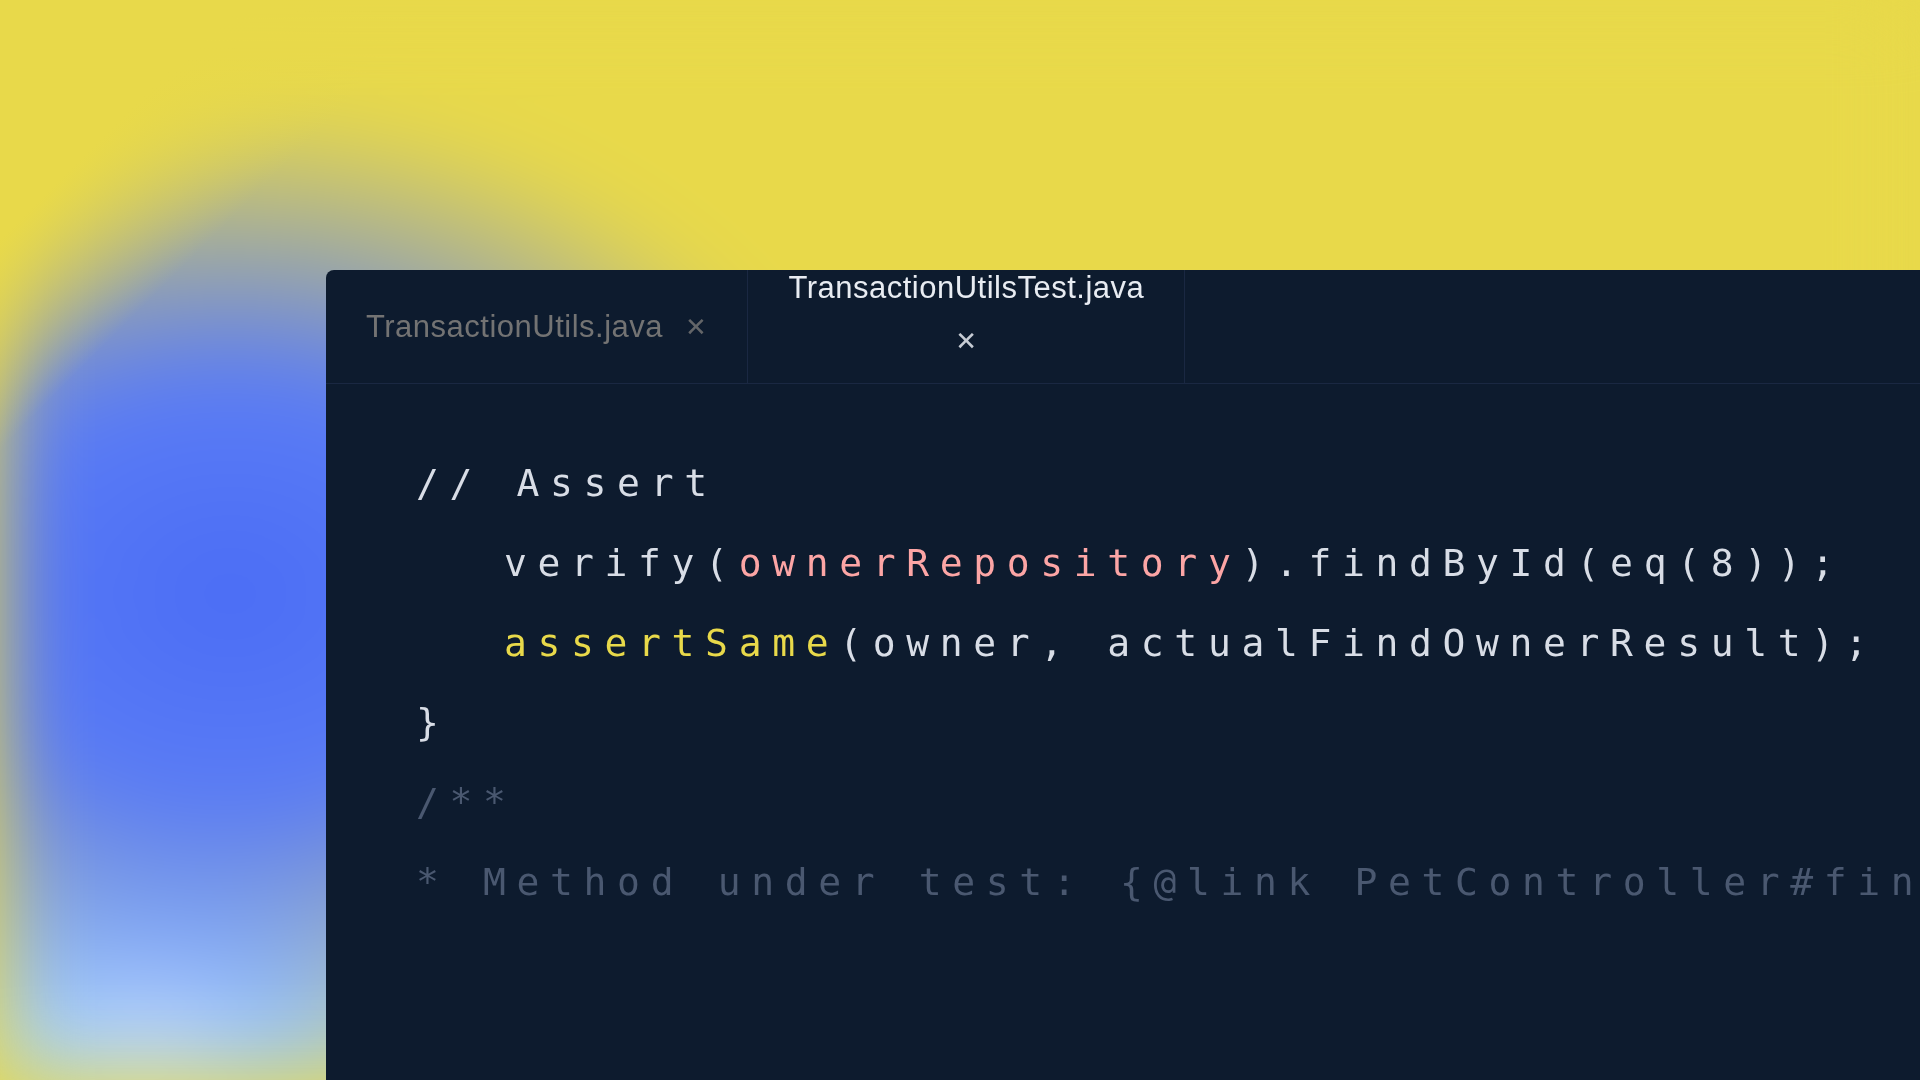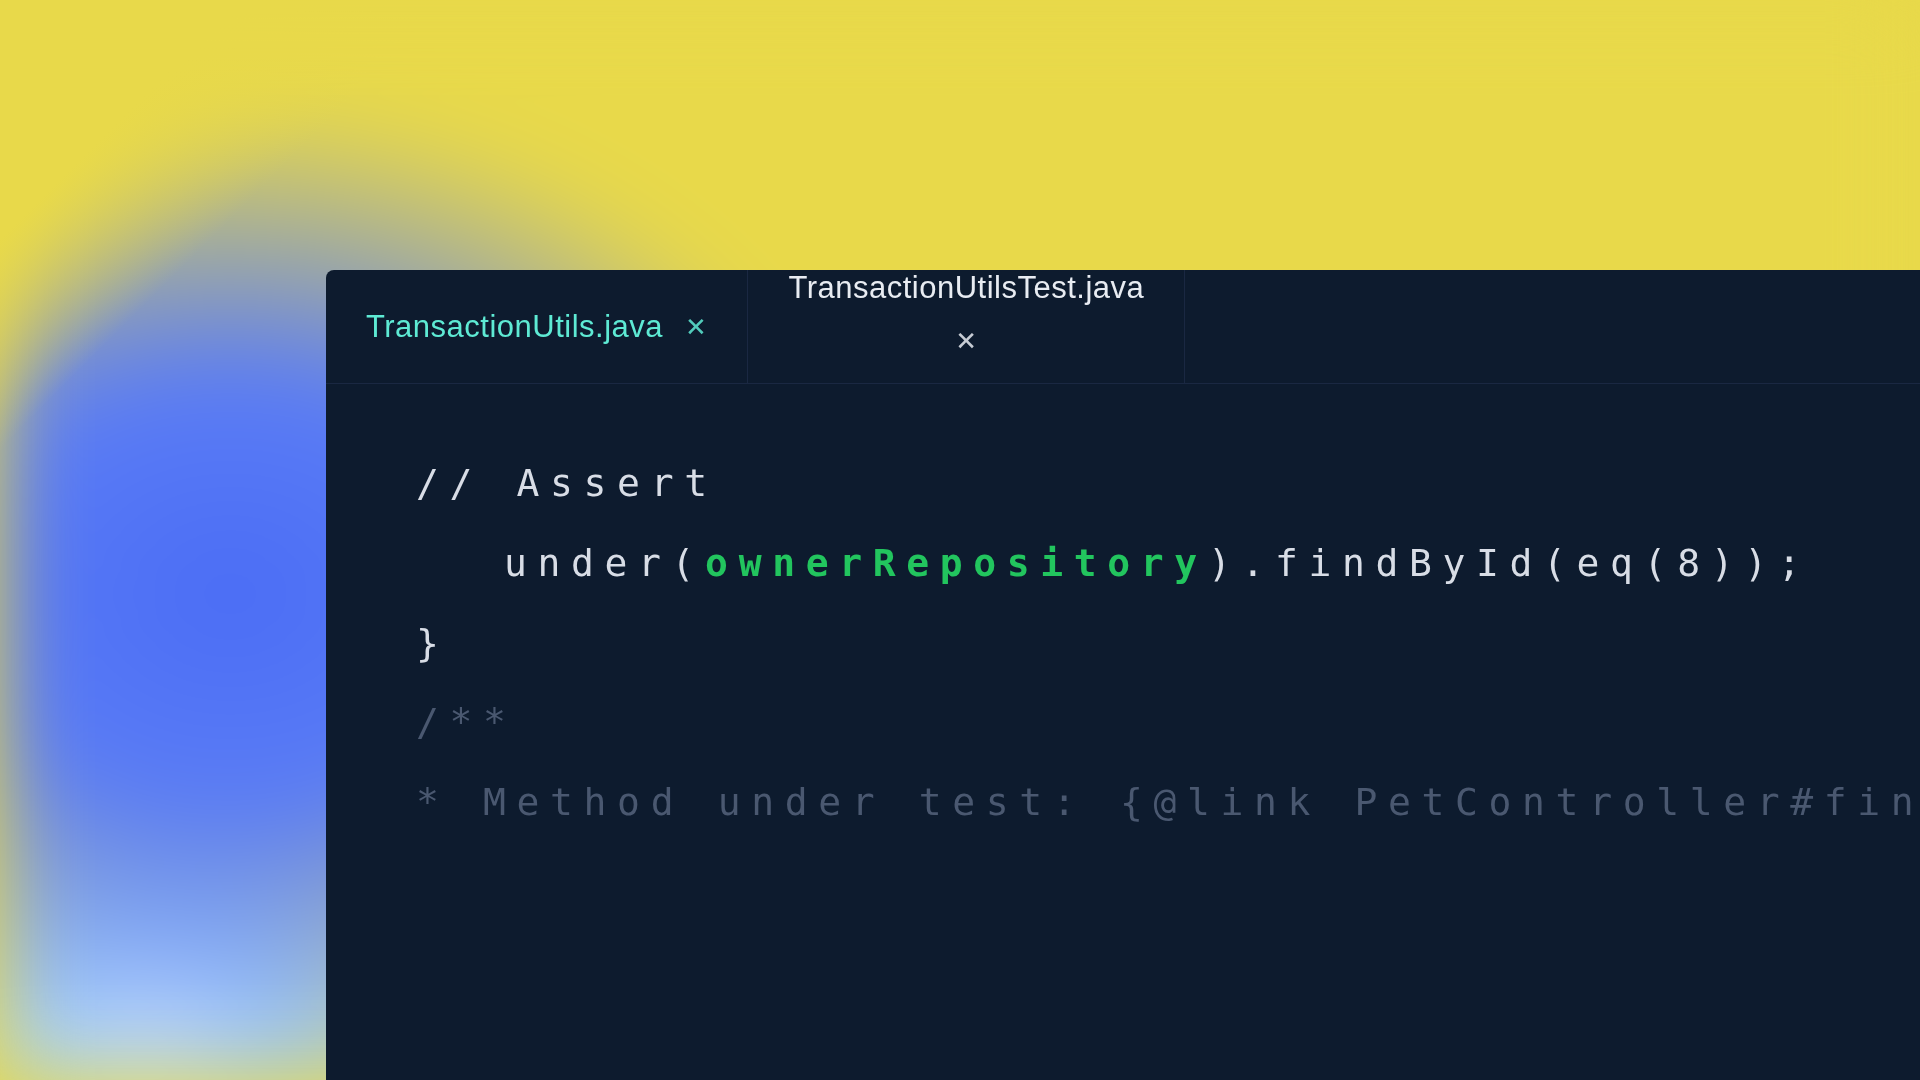--- a/index.html
+++ b/index.html
@@ -60,21 +60,21 @@
       padding: 0 40px;
       gap: 22px;
       font-size: 31px;
       letter-spacing: 0.5px;
       cursor: pointer;
       border-right: 1px solid #1a2842;
       font-family: -apple-system, BlinkMacSystemFont, 'Segoe UI', sans-serif;
     }
     
     .tab.inactive {
-      color: #5eead4;
+      color: #737373;
     }
     
     .tab.active {
       color: #e8ecf2;
       flex-direction: column;
     }
     
     .tab-close {
       font-size: 26px;
       line-height: 1;
@@ -97,22 +97,21 @@
     
     .comment {
       color: #d8dde6;
     }
     
     .dim-comment {
       color: #4a5870;
     }
     
     .keyword-blue {
-      color: #22c55e;
-      font-weight: bold;
+      color: #fca5a5;
     }
     
     .keyword-yellow {
       color: #e8d94a;
     }
     
     .indent-1 {
       padding-left: 88px;
     }
   </style>
@@ -129,18 +128,19 @@
       <span class="tab-close">✕</span>
     </div>
     <div class="tab active">
       <span>TransactionUtilsTest.java</span>
       <span class="tab-close">✕</span>
     </div>
   </div>
 
   <div class="code-area">
     <div class="code-line"><span class="comment">// Assert</span></div>
-    <div class="code-line indent-1"><span>under(</span><span class="keyword-blue">ownerRepository</span><span>).findById(eq(8));</span></div>
+    <div class="code-line indent-1"><span>verify(</span><span class="keyword-blue">ownerRepository</span><span>).findById(eq(8));</span></div>
+    <div class="code-line indent-1"><span class="keyword-yellow">assertSame</span><span>(owner, actualFindOwnerResult);</span></div>
     <div class="code-line"><span>}</span></div>
     <div class="code-line"><span class="dim-comment">/**</span></div>
     <div class="code-line"><span class="dim-comment">* Method under test: {@link PetController#findOwner</span></div>
   </div>
 </div>
 
 </body></html>

